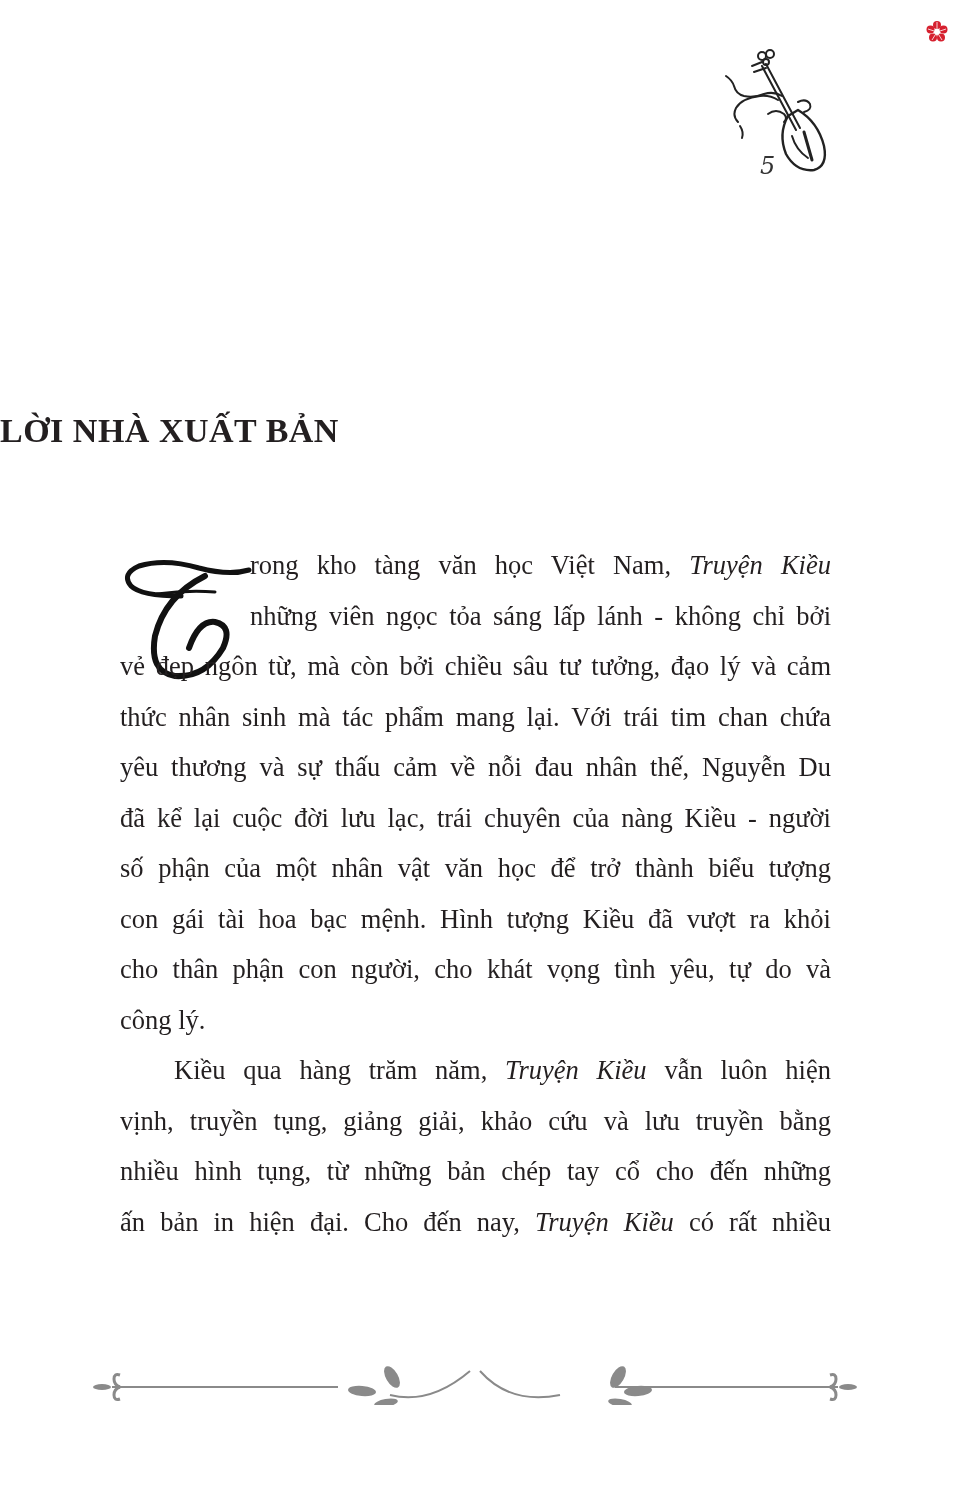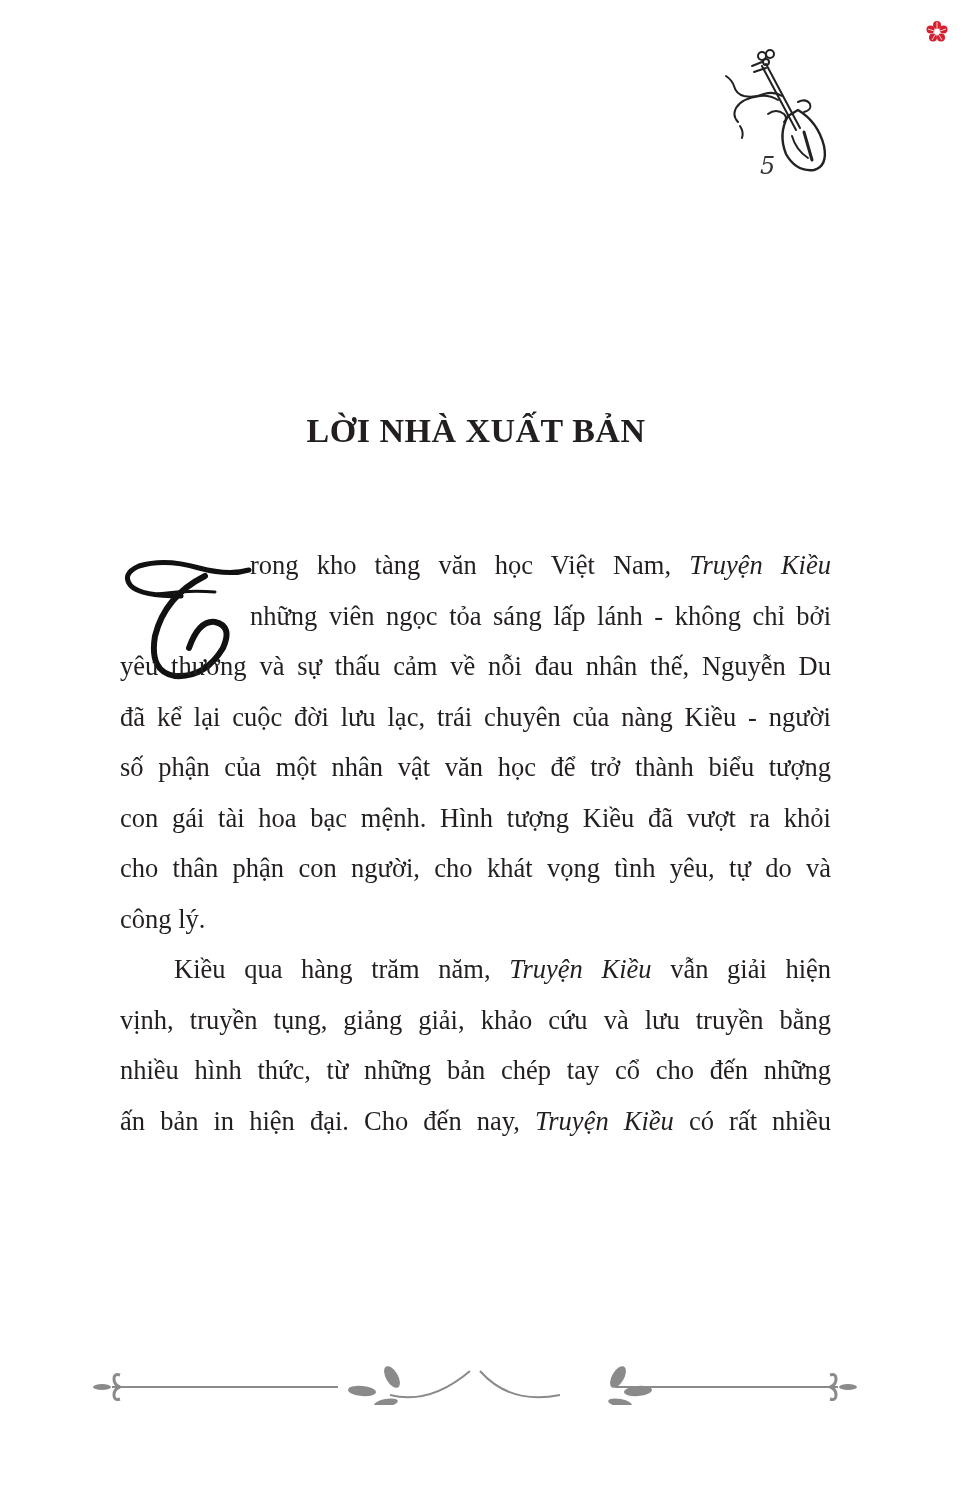--- a/index.html
+++ b/index.html
@@ -2,21 +2,21 @@
 <html><head>
   <meta charset="utf-8">
   <style>
     html, body { margin: 0; padding: 0; background: #ffffff; }
     body { width: 972px; height: 1500px; position: relative; overflow: hidden;
       font-family: "Liberation Serif", "DejaVu Serif", serif; color: #231f20; }
     .corner-mark { position: absolute; left: 925px; top: 20px; width: 24px; height: 24px; }
     .ornament { position: absolute; left: 718px; top: 44px; width: 130px; height: 135px; }
     .page-number { position: absolute; left: 760px; top: 152px; font-size: 24px; font-style: italic;
       color: #333; font-family: "DejaVu Serif", serif; }
-    .title { position: absolute; left: 0; top: 412px; width: 952px; text-align: center;
+    .title { position: absolute; left: 0; top: 412px; width: 952px; text-align: left;
       font-size: 34px; font-weight: bold; letter-spacing: 0.5px; color: #231f20; }
     .body-text { position: absolute; left: 120px; top: 540px; width: 711px; font-size: 26.5px;
       line-height: 50.5px; text-align: justify; }
     .body-text p { margin: 0; }
     .line { display: block; text-align: justify; text-align-last: justify; white-space: nowrap; height: 50.5px; }
     .line.last { text-align-last: left; }
     .line.indent { padding-left: 54px; }
     .line.capline { padding-left: 130px; }
     .drop-cap { position: absolute; left: 117px; top: 540px; width: 135px; height: 140px; }
     em { }
@@ -77,31 +77,33 @@
     <path d="M132 30 q-20 6 -50 -2 q-34 -10 -60 -2 q-18 8 -8 20 q10 10 50 10" stroke-width="5"></path>
     <path d="M40 54 q30 -4 58 -2" stroke-width="3"></path>
     <path d="M88 36 q-40 20 -50 60 q-6 36 20 40 q30 2 48 -28 q10 -22 -8 -26 q-16 -2 -26 26" stroke-width="6"></path>
   </g>
 </svg>
 
 <div class="body-text">
   <p>
     <span class="line capline"><span>rong kho tàng văn học Việt Nam, </span><em>Truyện Kiều</em></span>
     <span class="line capline">những viên ngọc tỏa sáng lấp lánh - không chỉ bởi</span>
+    <span class="line">vẻ đẹp ngôn từ, mà còn bởi chiều sâu tư tưởng, đạo lý và cảm</span>
+    <span class="line">thức nhân sinh mà tác phẩm mang lại. Với trái tim chan chứa</span>
     <span class="line">yêu thương và sự thấu cảm về nỗi đau nhân thế, Nguyễn Du</span>
     <span class="line">đã kể lại cuộc đời lưu lạc, trái chuyên của nàng Kiều - người</span>
     <span class="line">số phận của một nhân vật văn học để trở thành biểu tượng</span>
     <span class="line">con gái tài hoa bạc mệnh. Hình tượng Kiều đã vượt ra khỏi</span>
     <span class="line">cho thân phận con người, cho khát vọng tình yêu, tự do và</span>
     <span class="line last">công lý.</span>
   </p>
   <p>
-    <span class="line indent"><span>Kiều qua hàng trăm năm, </span><em>Truyện Kiều</em><span> vẫn giải hiện</span></span>
+    <span class="line indent"><span>Kiều qua hàng trăm năm, </span><em>Truyện Kiều</em><span> vẫn luôn hiện</span></span>
     <span class="line">vịnh, truyền tụng, giảng giải, khảo cứu và lưu truyền bằng</span>
-    <span class="line">nhiều hình thức, từ những bản chép tay cổ cho đến những</span>
+    <span class="line">nhiều hình tụng, từ những bản chép tay cổ cho đến những</span>
     <span class="line"><span>ấn bản in hiện đại. Cho đến nay, </span><em>Truyện Kiều</em><span> có rất nhiều</span></span>
   </p>
 </div>
 
 <svg class="footer-ornament" viewBox="0 0 770 40">
   <g fill="#8a8a8a" stroke="#8a8a8a">
 
     <ellipse cx="12" cy="22" rx="9" ry="3" stroke="none"></ellipse>
     <path d="M30 22 q-6 -2 -6 -8 q0 -6 6 -4" fill="none" stroke-width="3"></path>
     <path d="M30 22 q-6 2 -6 8 q0 6 6 4" fill="none" stroke-width="3"></path>

